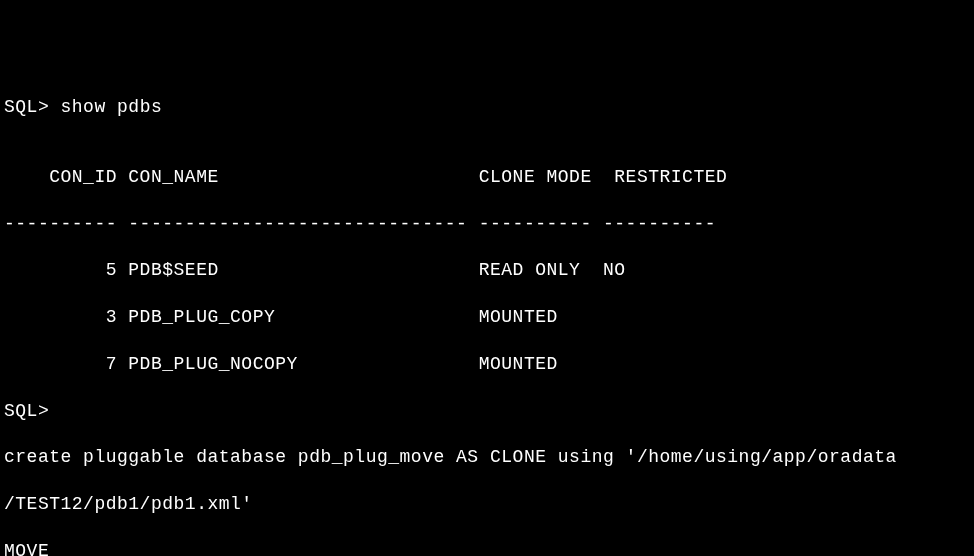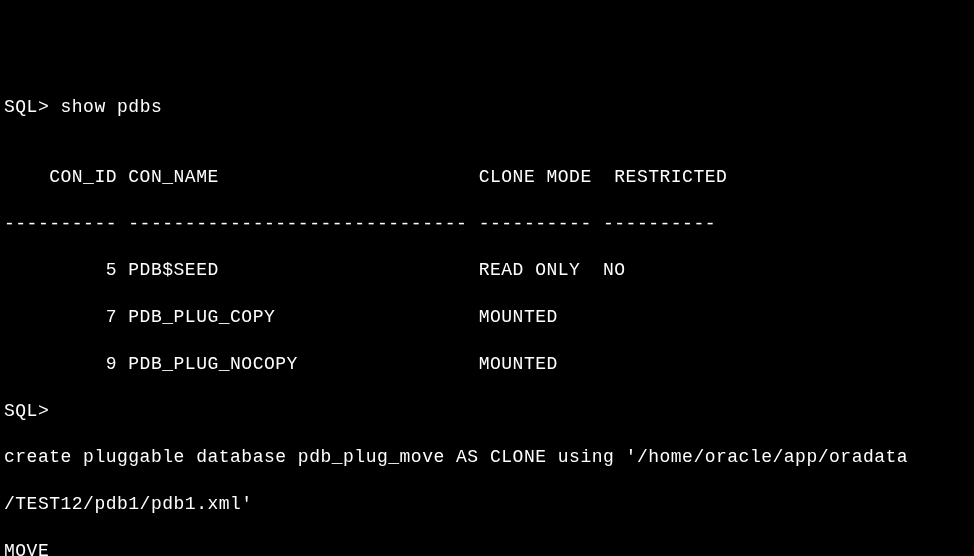--- a/index.html
+++ b/index.html
@@ -27,24 +27,24 @@
 </head>
 <body>
 
 
 
 <div class="terminal-line"><span>SQL&gt;</span><span> show pdbs</span></div>
 <div class="terminal-line"></div>
 <div class="terminal-line">    CON_ID CON_NAME                       CLONE MODE  RESTRICTED</div>
 <div class="terminal-line">---------- ------------------------------ ---------- ----------</div>
 <div class="terminal-line">         5 PDB$SEED                       READ ONLY  NO</div>
-<div class="terminal-line">         7 PDB_PLUG_COPY                  MOUNTED</div>
-<div class="terminal-line">         9 PDB_PLUG_NOCOPY                MOUNTED</div>
+<div class="terminal-line">         3 PDB_PLUG_COPY                  MOUNTED</div>
+<div class="terminal-line">         7 PDB_PLUG_NOCOPY                MOUNTED</div>
 <div class="terminal-line">SQL&gt;</div>
-<div class="terminal-line">create pluggable database pdb_plug_move AS CLONE using '/home/oracle/app/oradata</div>
+<div class="terminal-line">create pluggable database pdb_plug_move AS CLONE using '/home/using/app/oradata</div>
 <div class="terminal-line">/TEST12/pdb1/pdb1.xml'</div>
 <div class="terminal-line">MOVE</div>
 
 
 <div class="terminal-line"></div>
 
 <div class="terminal-line"></div>
 
 <div class="terminal-line"></div>
 

